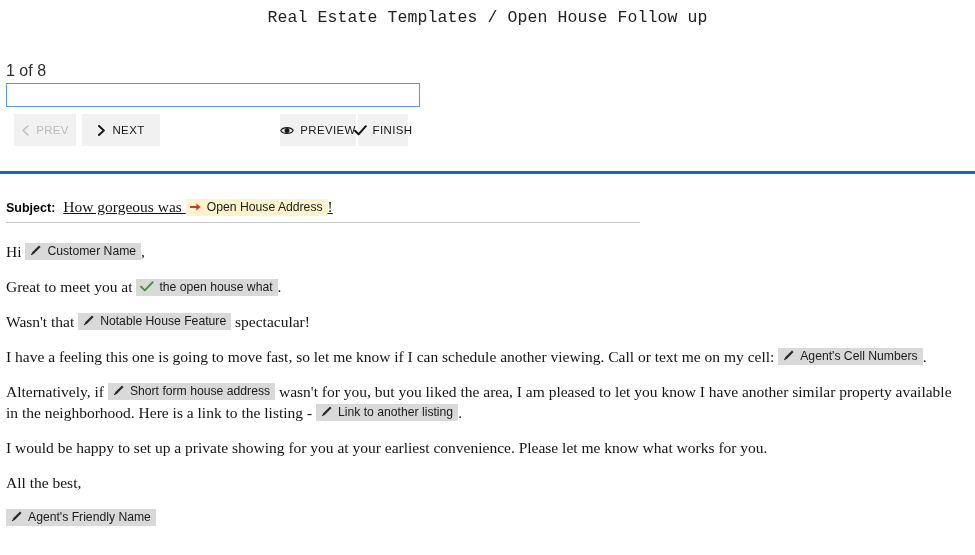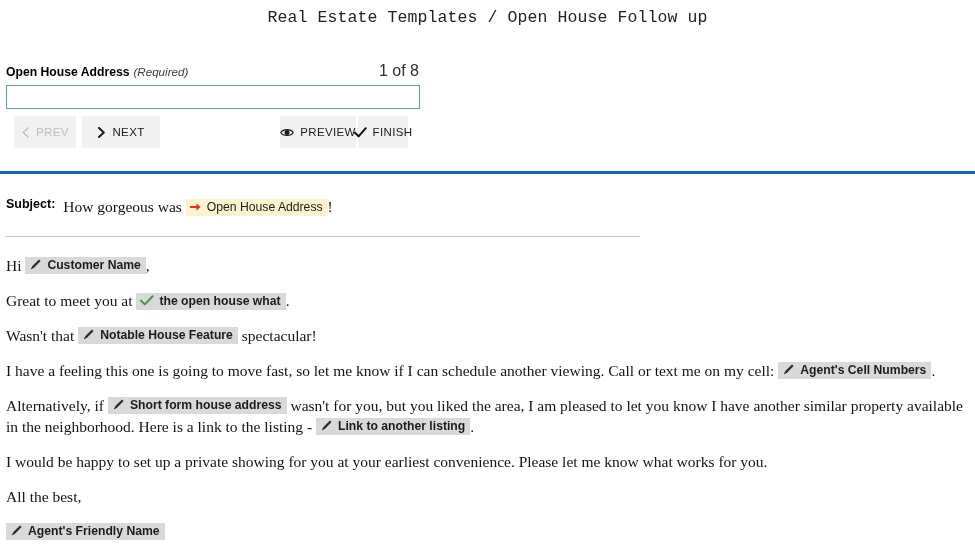--- a/index.html
+++ b/index.html
@@ -139,37 +139,38 @@
     position: absolute;
     left: 6px;
     top: 198px;
     width: 960px;
     font-family: "Liberation Serif", serif;
     font-size: 15.5px;
     color: #141414;
   }
   .subject-row {
     display: flex;
-    align-items: flex-start;
+    align-items: flex-end;
     width: 634px;
     border-bottom: 1px solid #c9c9c9;
-    padding-bottom: 20px;
+    padding-bottom: 6px;
   }
   .subject-label {
     font-family: "Liberation Sans", sans-serif;
     font-size: 12.5px;
     font-weight: bold;
     color: #000000;
     margin-right: 8px;
     position: relative;
     top: -1px;
   }
   .subject-text {
     font-family: "Liberation Serif", serif;
     font-size: 15.5px;
+    text-decoration: underline;
   }
 
   p.para {
     margin: 0;
     line-height: 21px;
   }
   .gap-a { height: 18px; }
   .gap-b { height: 14px; }
 
   
@@ -178,37 +179,34 @@
     align-items: center;
     gap: 5px;
     font-family: "Liberation Sans", sans-serif;
     font-size: 12.2px;
     color: #1c1c1c;
     padding: 1px 5px 2px 4px;
     white-space: nowrap;
     vertical-align: baseline;
     cursor: pointer;
   }
-  .token-grey   { background: #d9d9d9; font-weight: bold; }
+  .token-grey   { background: #d9d9d9; }
   .token-yellow { background: #fbf3ce; }
   .token-label  { line-height: 14px; }
 </style>
 </head>
 <body>
 
 <div class="header">
   <div class="header-title">Real Estate Templates / Open House Follow up</div>
 </div>
 
 <div class="wizard">
 
   <div class="wizard-labelrow">
-    <div>
-      <span class="wizard-label">Open House Address</span><span class="wizard-required">(Required)</span>
-    </div>
     <div class="wizard-counter">1 of 8</div>
   </div>
 
   <input class="wizard-input" type="text" placeholder="" style="">
 
   <div class="wizard-buttons">
 
     <div class="btn btn-prev disabled">
       <span class="ic">
         <svg width="9" height="11" viewBox="0 0 9 11">

